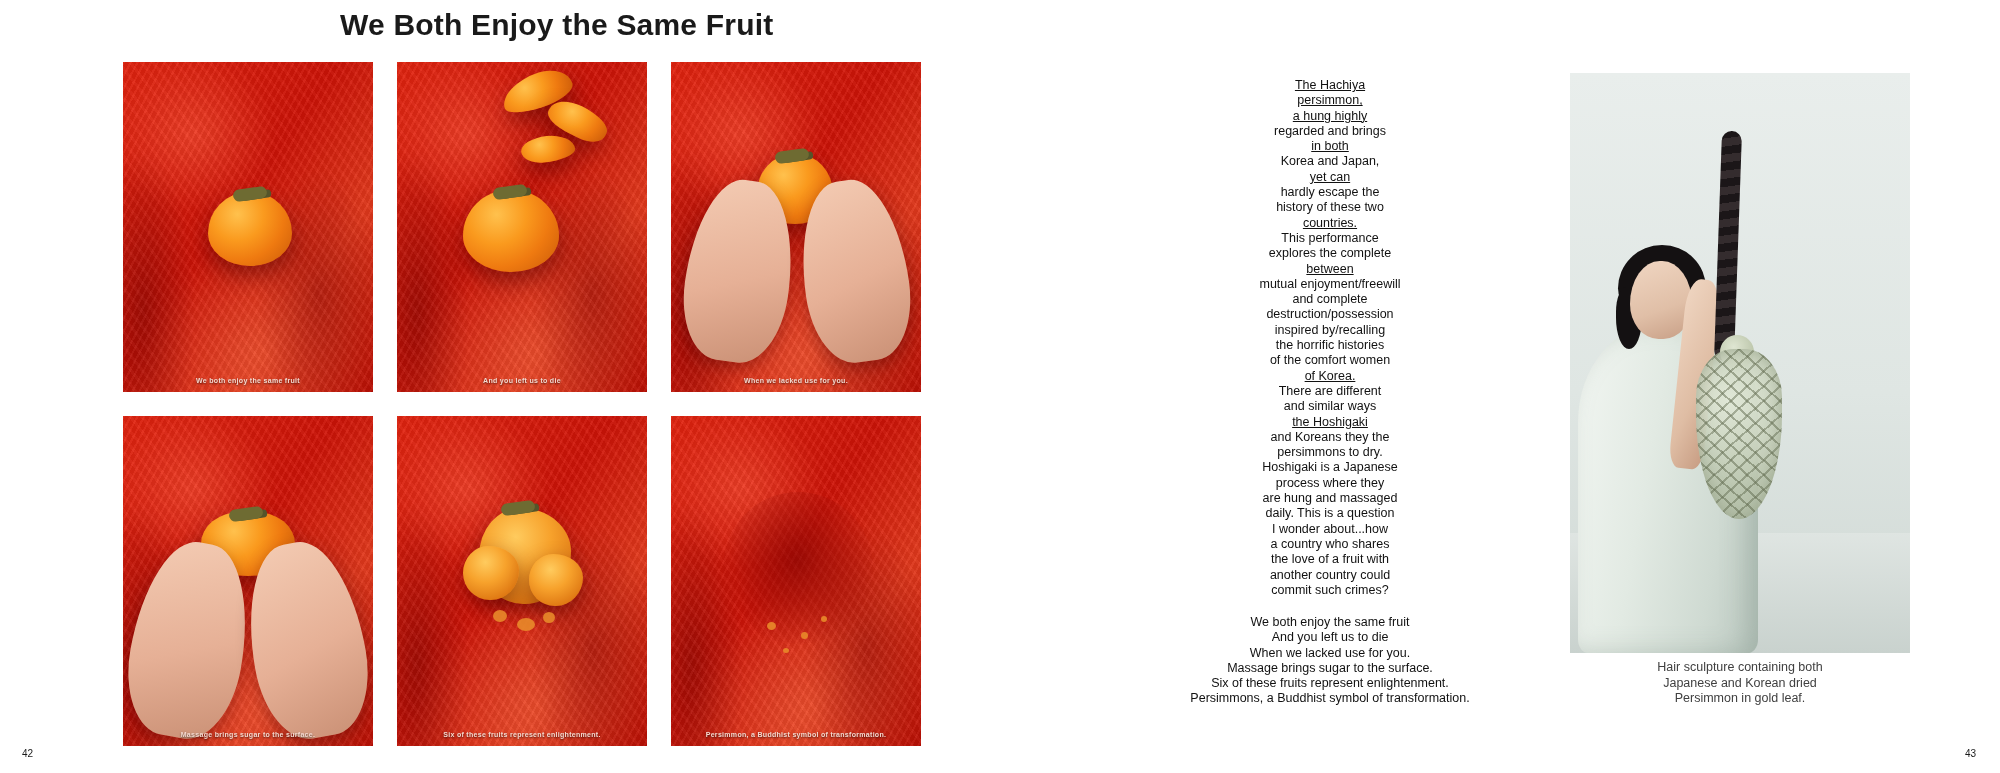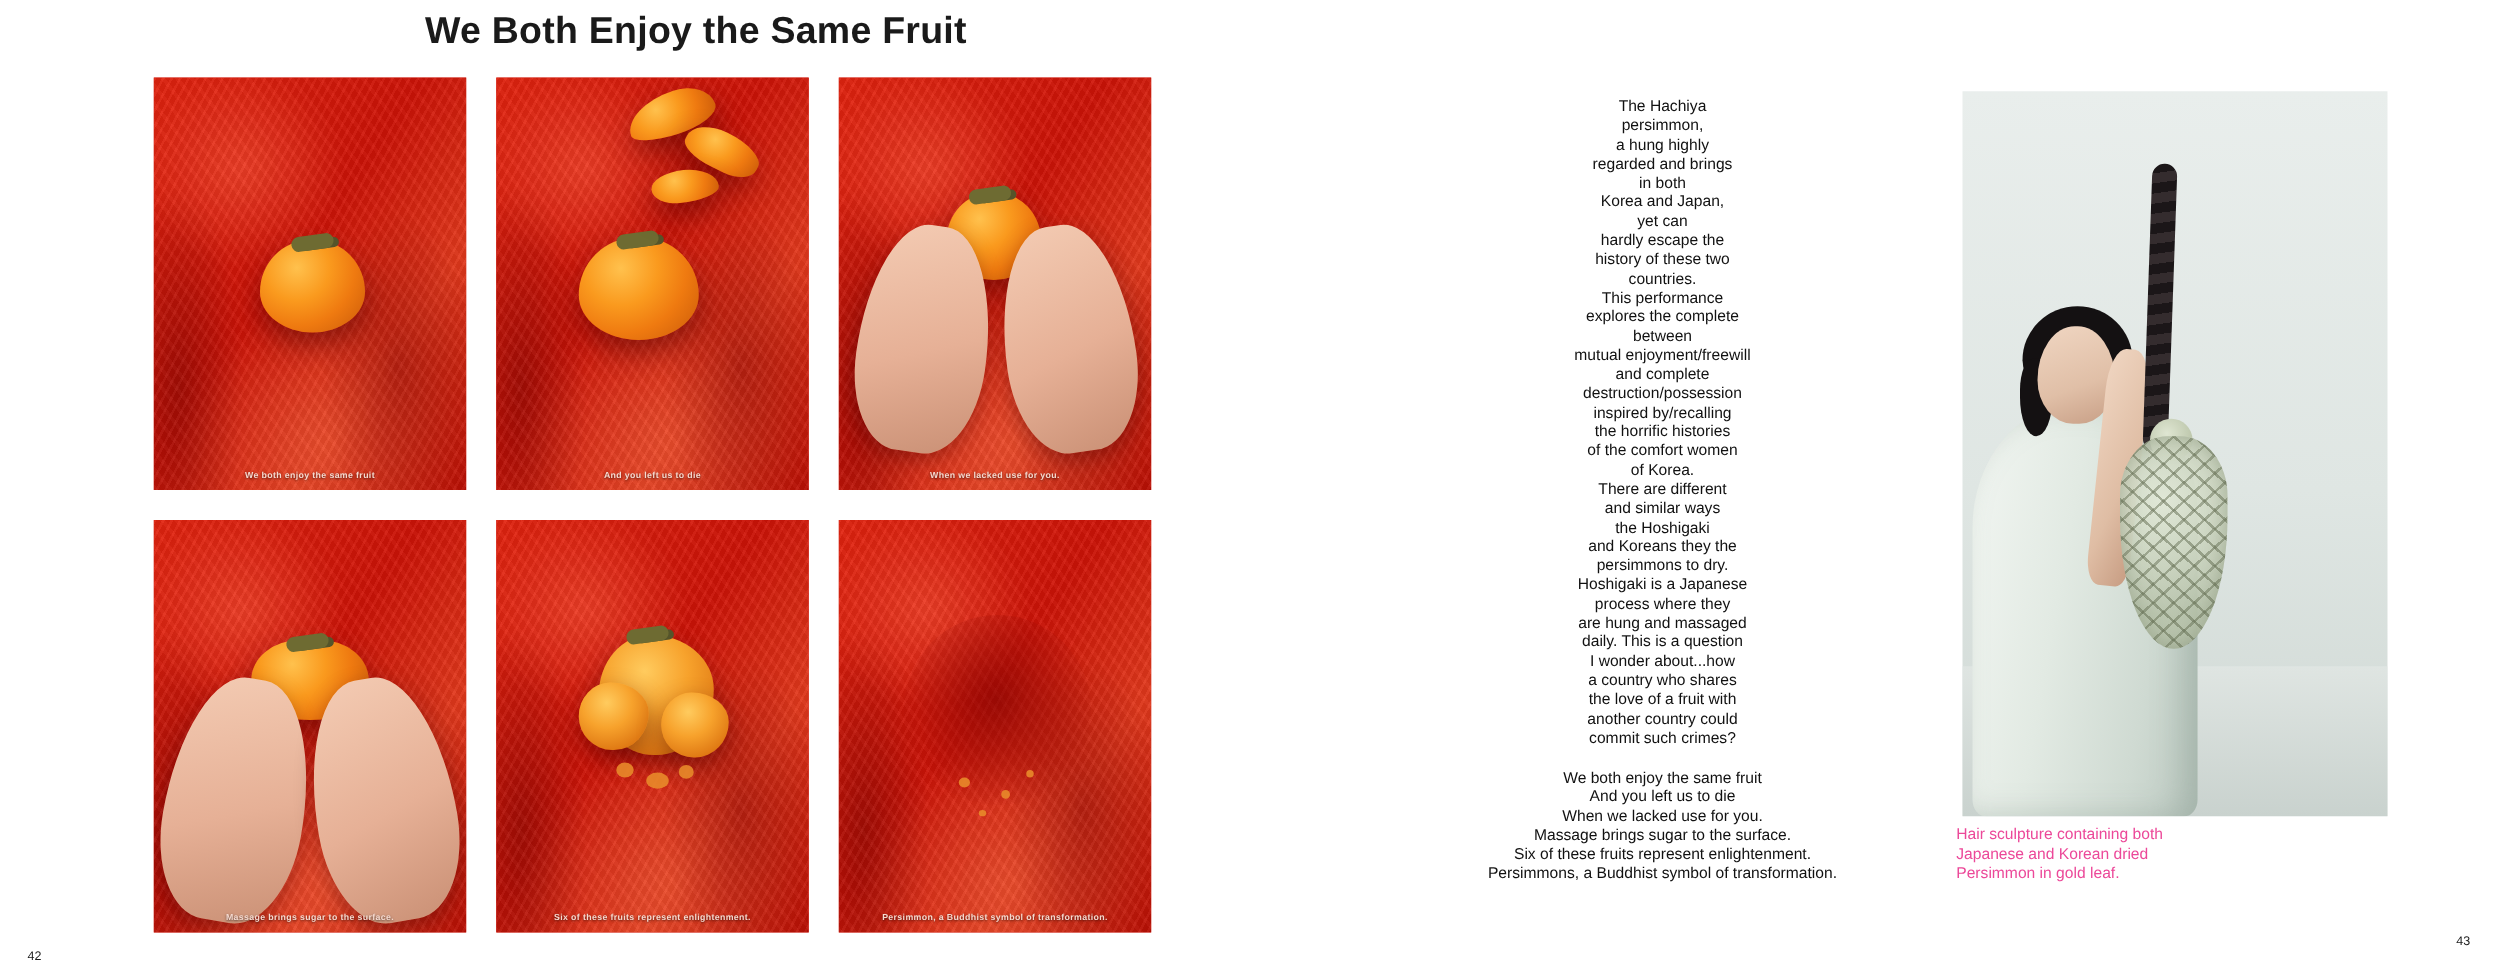--- a/index.html
+++ b/index.html
@@ -132,20 +132,21 @@
     top: 78px;
     width: 290px;
     text-align: center;
     font-size: 12.5px;
     line-height: 15.3px;
     color: #111;
   }
   .text-col .para-narrow {
     width: 150px;
     margin: 0 auto;
+    text-decoration: underline;
   }
   .poem {
     position: absolute;
     left: 1150px;
     top: 615px;
     width: 360px;
     text-align: center;
     font-size: 12.5px;
     line-height: 15.3px;
     color: #111;
@@ -260,33 +261,33 @@
     width: 34px;
     height: 34px;
     border-radius: 50%;
     background: radial-gradient(circle at 40% 35%, #dfe6d2, #aeb99b);
   }
   .right-caption {
     position: absolute;
     left: 1565px;
     top: 660px;
     width: 350px;
-    text-align: left;
+    text-align: center;
     font-size: 12.5px;
     line-height: 15.5px;
-    color: #ec4899;
+    color: #404040;
   }
 
   
   .page-num {
     position: absolute;
     font-size: 10px;
     color: #1a1a1a;
   }
-  .page-num.left { left: 22px; top: 748px; margin-top: 12px; }
+  .page-num.left { left: 22px; top: 748px; }
   .page-num.right { left: 1965px; top: 748px; }
 </style>
 </head>
 <body>
 
 <div class="spread-title">We Both Enjoy the Same Fruit</div>
 
 <div class="photo-grid">
 
   <div class="photo r1 c1">

